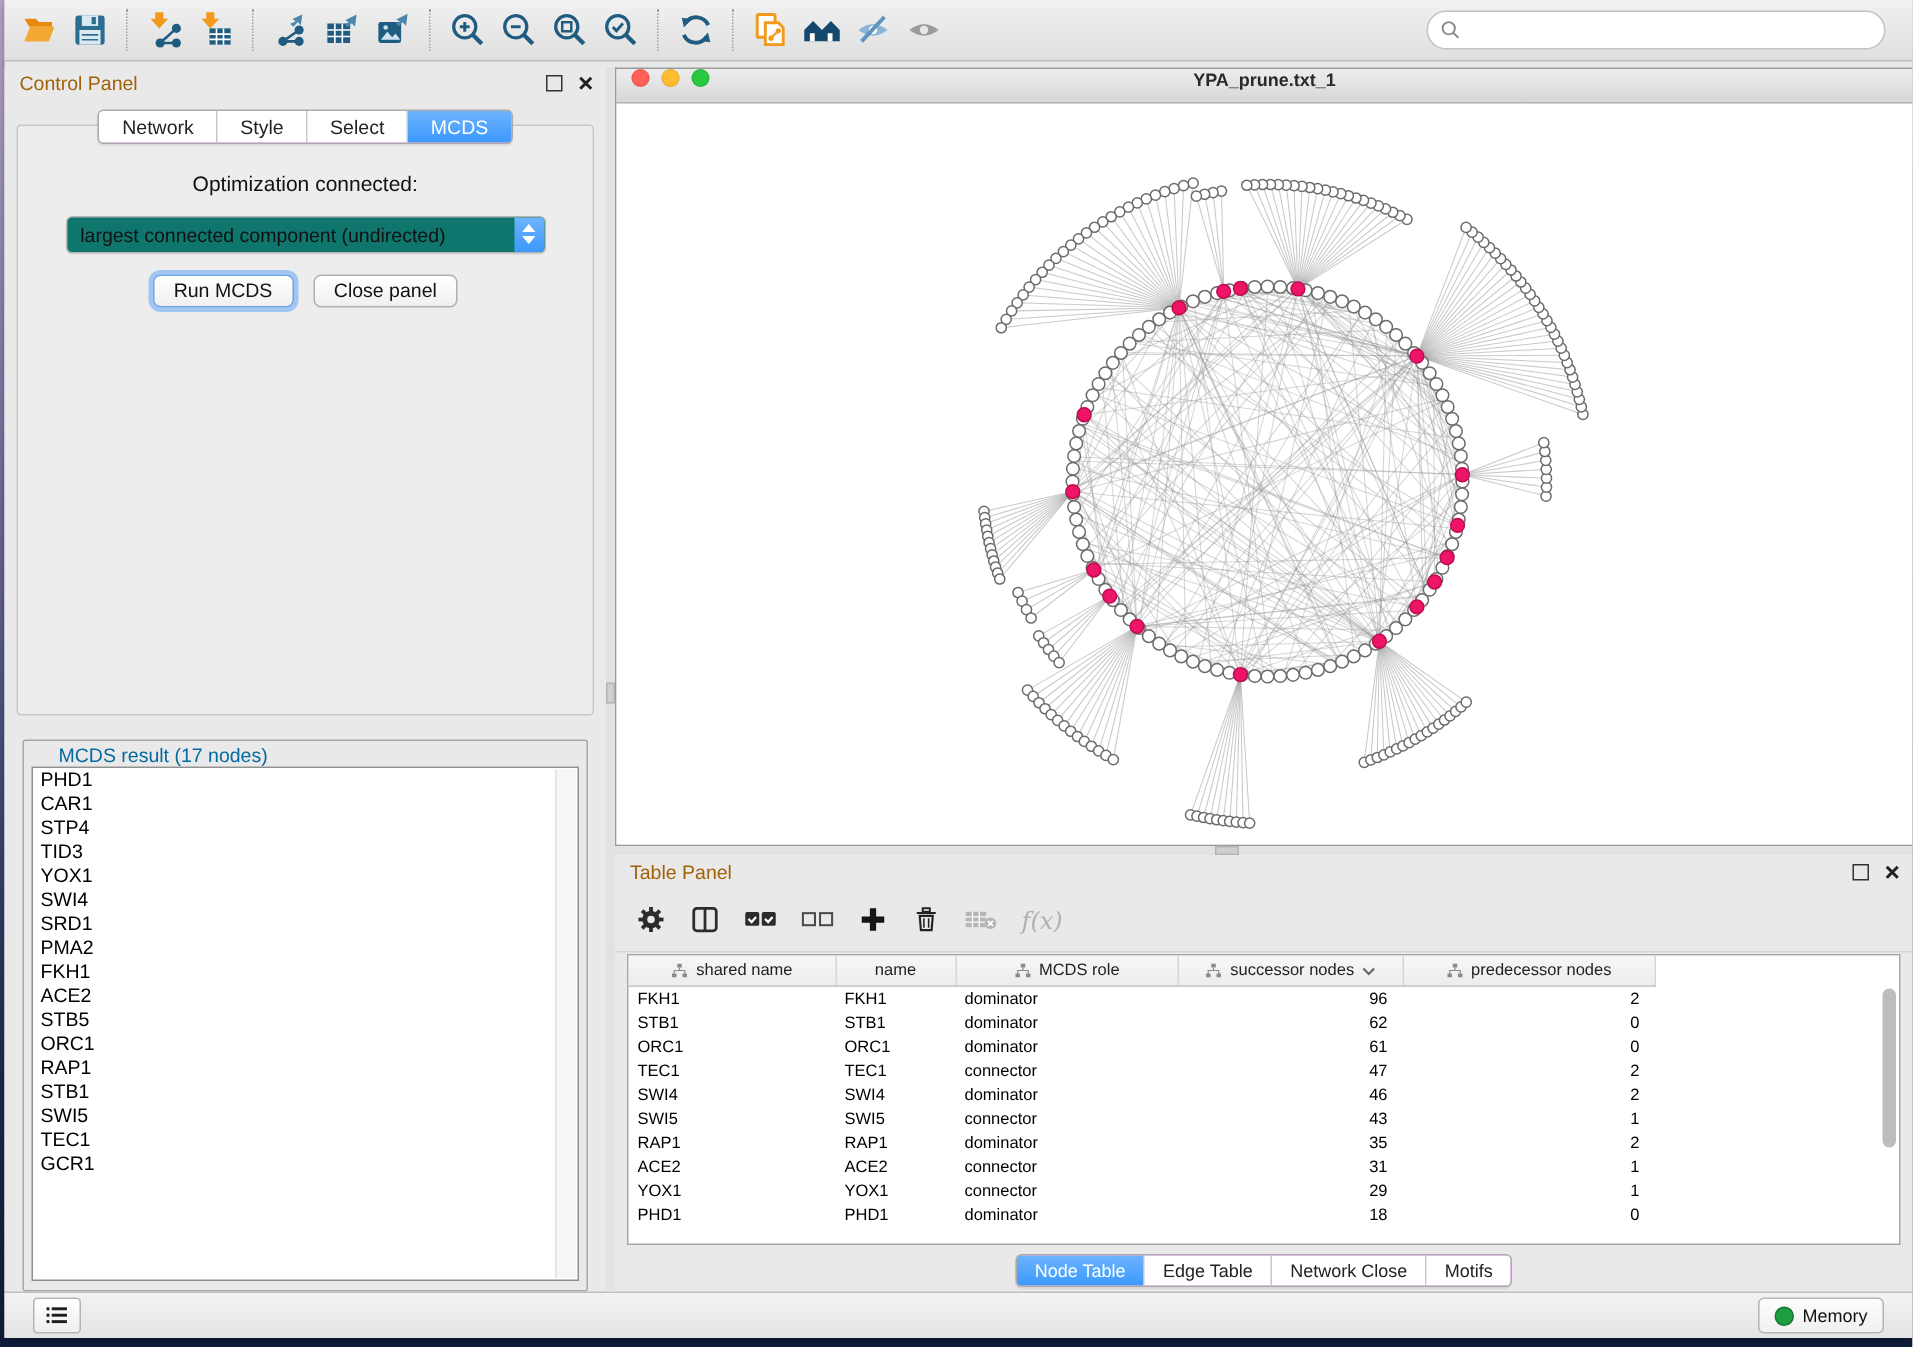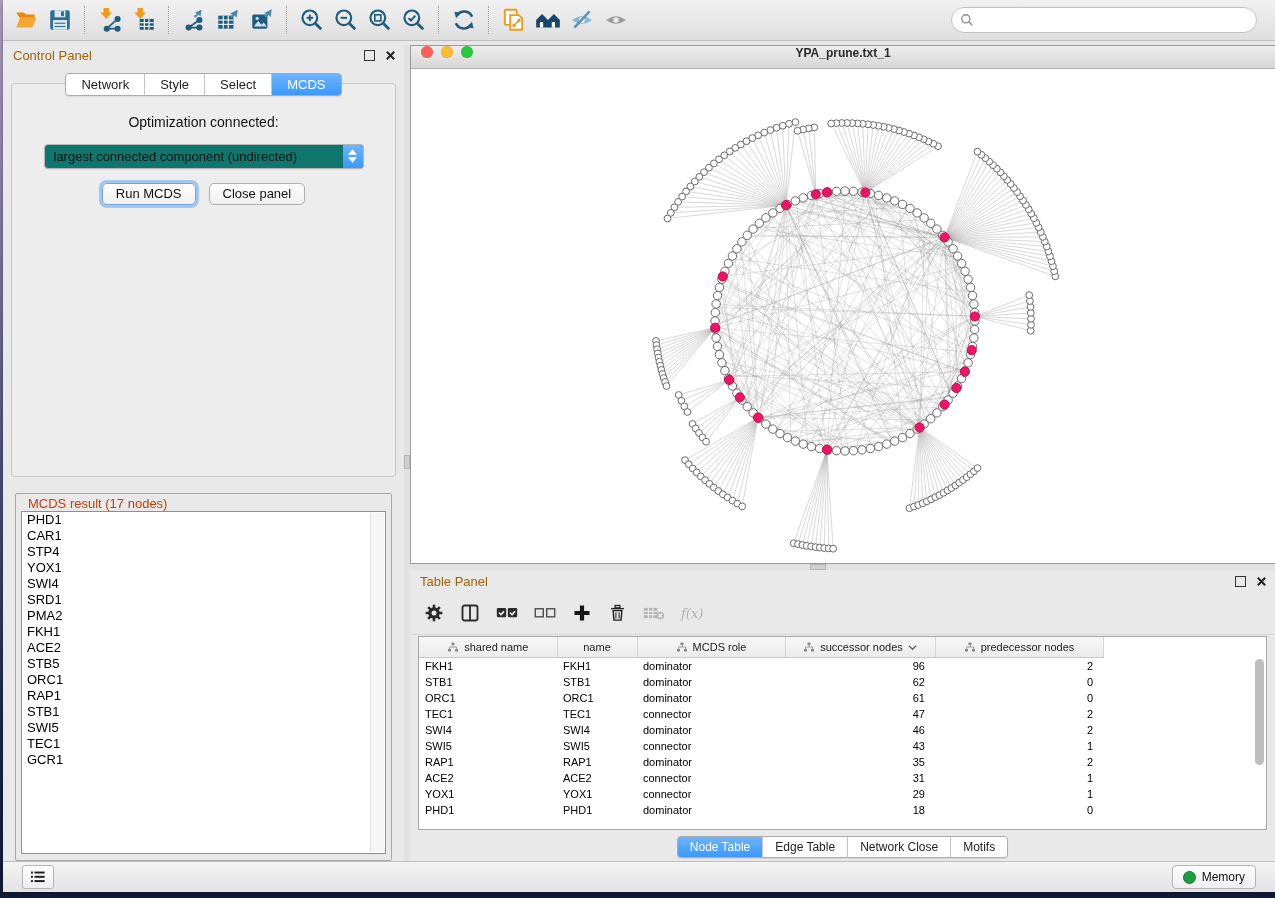--- a/index.html
+++ b/index.html
@@ -40,21 +40,21 @@
     display:flex;align-items:center;overflow:hidden;box-shadow:0 1px 1px rgba(0,0,0,.06);}
   .dropdown .dd-text{flex:1;font-size:13px;text-align:left;padding-left:9px;color:#111;white-space:nowrap;}
   .dd-stepper{width:20px;height:23px;background:linear-gradient(var(--accent-l),var(--accent));
     display:flex;flex-direction:column;align-items:center;justify-content:center;gap:2px;border-radius:0 3px 3px 0;}
   .btn-row{margin-top:14px;display:flex;justify-content:center;gap:13px;}
   .mac-btn{height:22px;padding:0 13px;background:linear-gradient(#ffffff,#f0f0f0);border:1px solid #b0b0b0;
     border-radius:5px;font-size:13px;color:#111;display:flex;align-items:center;cursor:default;}
   .mac-btn.focused{box-shadow:0 0 0 3px rgba(100,165,245,.55);border-color:#6ea4e8;}
   .result-fieldset{margin:16px 12px 0;height:372px;border:1px solid #a8a8a8;border-radius:2px;
     background:#e9e9e9;display:flex;flex-direction:column;padding:2px 5px 6px;box-sizing:border-box;}
-  .result-legend{font-size:13px;color:#c2410c;padding:0 3px;margin-left:4px;}
+  .result-legend{font-size:13px;color:#0369a1;padding:0 3px;margin-left:15px;}
   .listbox{flex:1;background:#fff;border:1px solid #8f8f8f;overflow:hidden;position:relative;text-align:left;}
   .listbox .li{font-size:13px;line-height:16px;padding-left:5px;color:#000;}
   .list-scroll{position:absolute;top:1px;right:1px;bottom:1px;width:13px;background:#f6f6f6;border-left:1px solid #e0e0e0;}
 
   
   .v-splitter{width:6px;flex:0 0 6px;background:#e2e2e2;position:relative;cursor:col-resize;}
   .v-splitter .grip{position:absolute;top:410px;left:0;width:6px;height:14px;background:#cfcfcf;border:1px solid #b5b5b5;box-sizing:border-box;}
   .h-splitter{height:6px;flex:0 0 6px;background:#e2e2e2;position:relative;cursor:row-resize;}
   .h-splitter .grip{position:absolute;left:400px;top:0;height:6px;width:16px;background:#cfcfcf;border:1px solid #b5b5b5;box-sizing:border-box;}
 
@@ -71,21 +71,21 @@
   #graph-svg .e{stroke:#949494;stroke-opacity:.38;stroke-width:.7;}
   #graph-svg .e2{stroke:#9c9c9c;stroke-opacity:.55;stroke-width:.7;}
   #graph-svg .n{fill:#fff;stroke:#6b6b6b;stroke-width:1;}
   #graph-svg .h{fill:var(--mcds);stroke:#c00b52;stroke-width:1;}
 
   
   .table-panel{flex:1;display:flex;flex-direction:column;background:#e9e9e9;min-height:0;}
   .tp-toolbar{height:42px;flex:0 0 42px;display:flex;align-items:center;gap:16px;padding:0 14px;
     border-bottom:1px solid #d7d7d7;}
   .tp-btn{display:flex;align-items:center;justify-content:center;cursor:default;}
-  .fx{font-family:"DejaVu Serif",serif;font-style:italic;font-size:13px;color:#b0b0b0;}
+  .fx{font-family:"DejaVu Serif",serif;font-style:italic;font-size:16px;color:#b0b0b0;}
   .table-wrap{margin:1px 8px 0;flex:0 0 192px;background:#fff;border:1px solid #a6a6a6;position:relative;overflow:hidden;}
   table.node-table{border-collapse:collapse;table-layout:fixed;width:100%;}
   .node-table th{height:20px;background:linear-gradient(#f7f7f7,#ececec);border-bottom:1px solid #c9c9c9;
     border-right:1px solid #d4d4d4;font-size:11px;font-weight:normal;color:#222;padding:0;}
   .node-table th.filler,.node-table td.filler{background:#fff;border:none;}
   .th-inner{display:flex;align-items:center;justify-content:center;gap:5px;}
   .node-table td{height:16px;font-size:11px;color:#000;padding:0 6px;white-space:nowrap;overflow:hidden;}
   .node-table td.r{text-align:right;padding-right:10px;}
   .tbl-vscroll{position:absolute;top:22px;right:2px;width:9px;height:106px;background:#bdbdbd;border-radius:5px;}
   .tp-tabs{flex:1;display:flex;align-items:flex-start;justify-content:center;padding-top:6px;}
@@ -299,20 +299,21 @@
           <button class="mac-btn focused">Run MCDS</button>
           <button class="mac-btn">Close panel</button>
         </div>
       </div>
       <div class="result-fieldset">
         <div class="result-legend">MCDS result (17 nodes)</div>
         <div class="listbox">
           <div class="li">PHD1</div>
               <div class="li">CAR1</div>
               <div class="li">STP4</div>
+              <div class="li">TID3</div>
               <div class="li">YOX1</div>
               <div class="li">SWI4</div>
               <div class="li">SRD1</div>
               <div class="li">PMA2</div>
               <div class="li">FKH1</div>
               <div class="li">ACE2</div>
               <div class="li">STB5</div>
               <div class="li">ORC1</div>
               <div class="li">RAP1</div>
               <div class="li">STB1</div>

